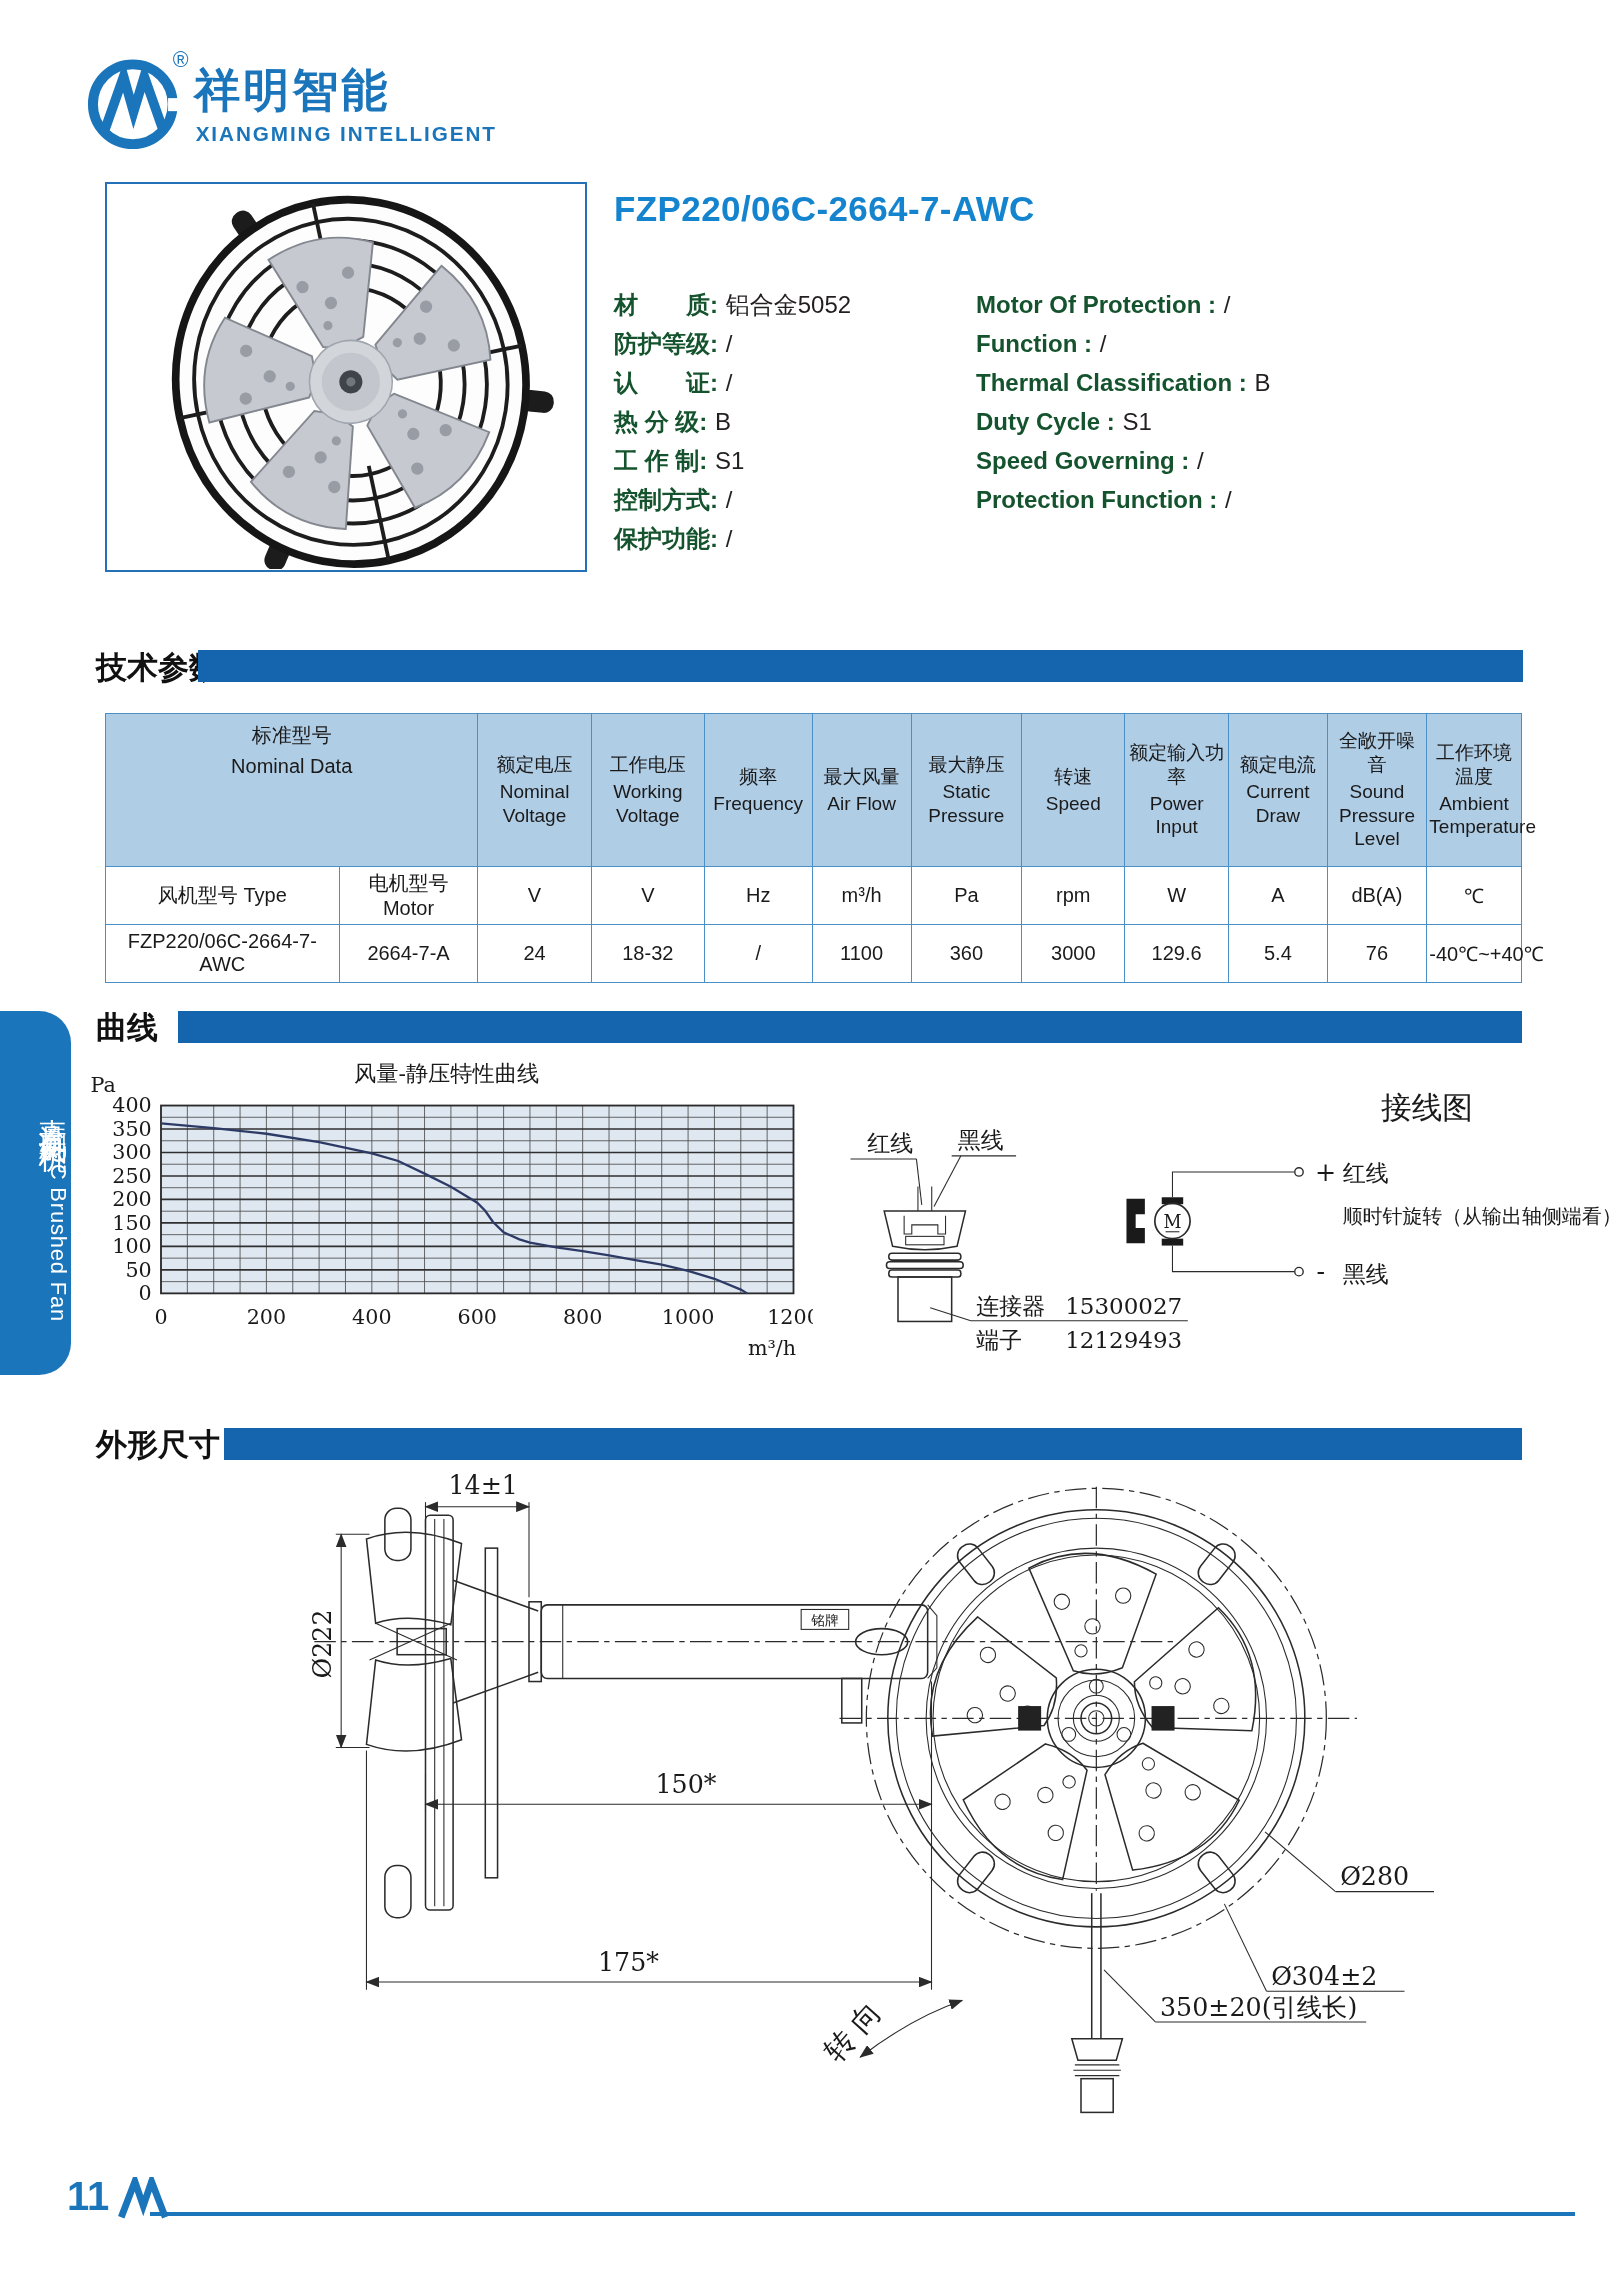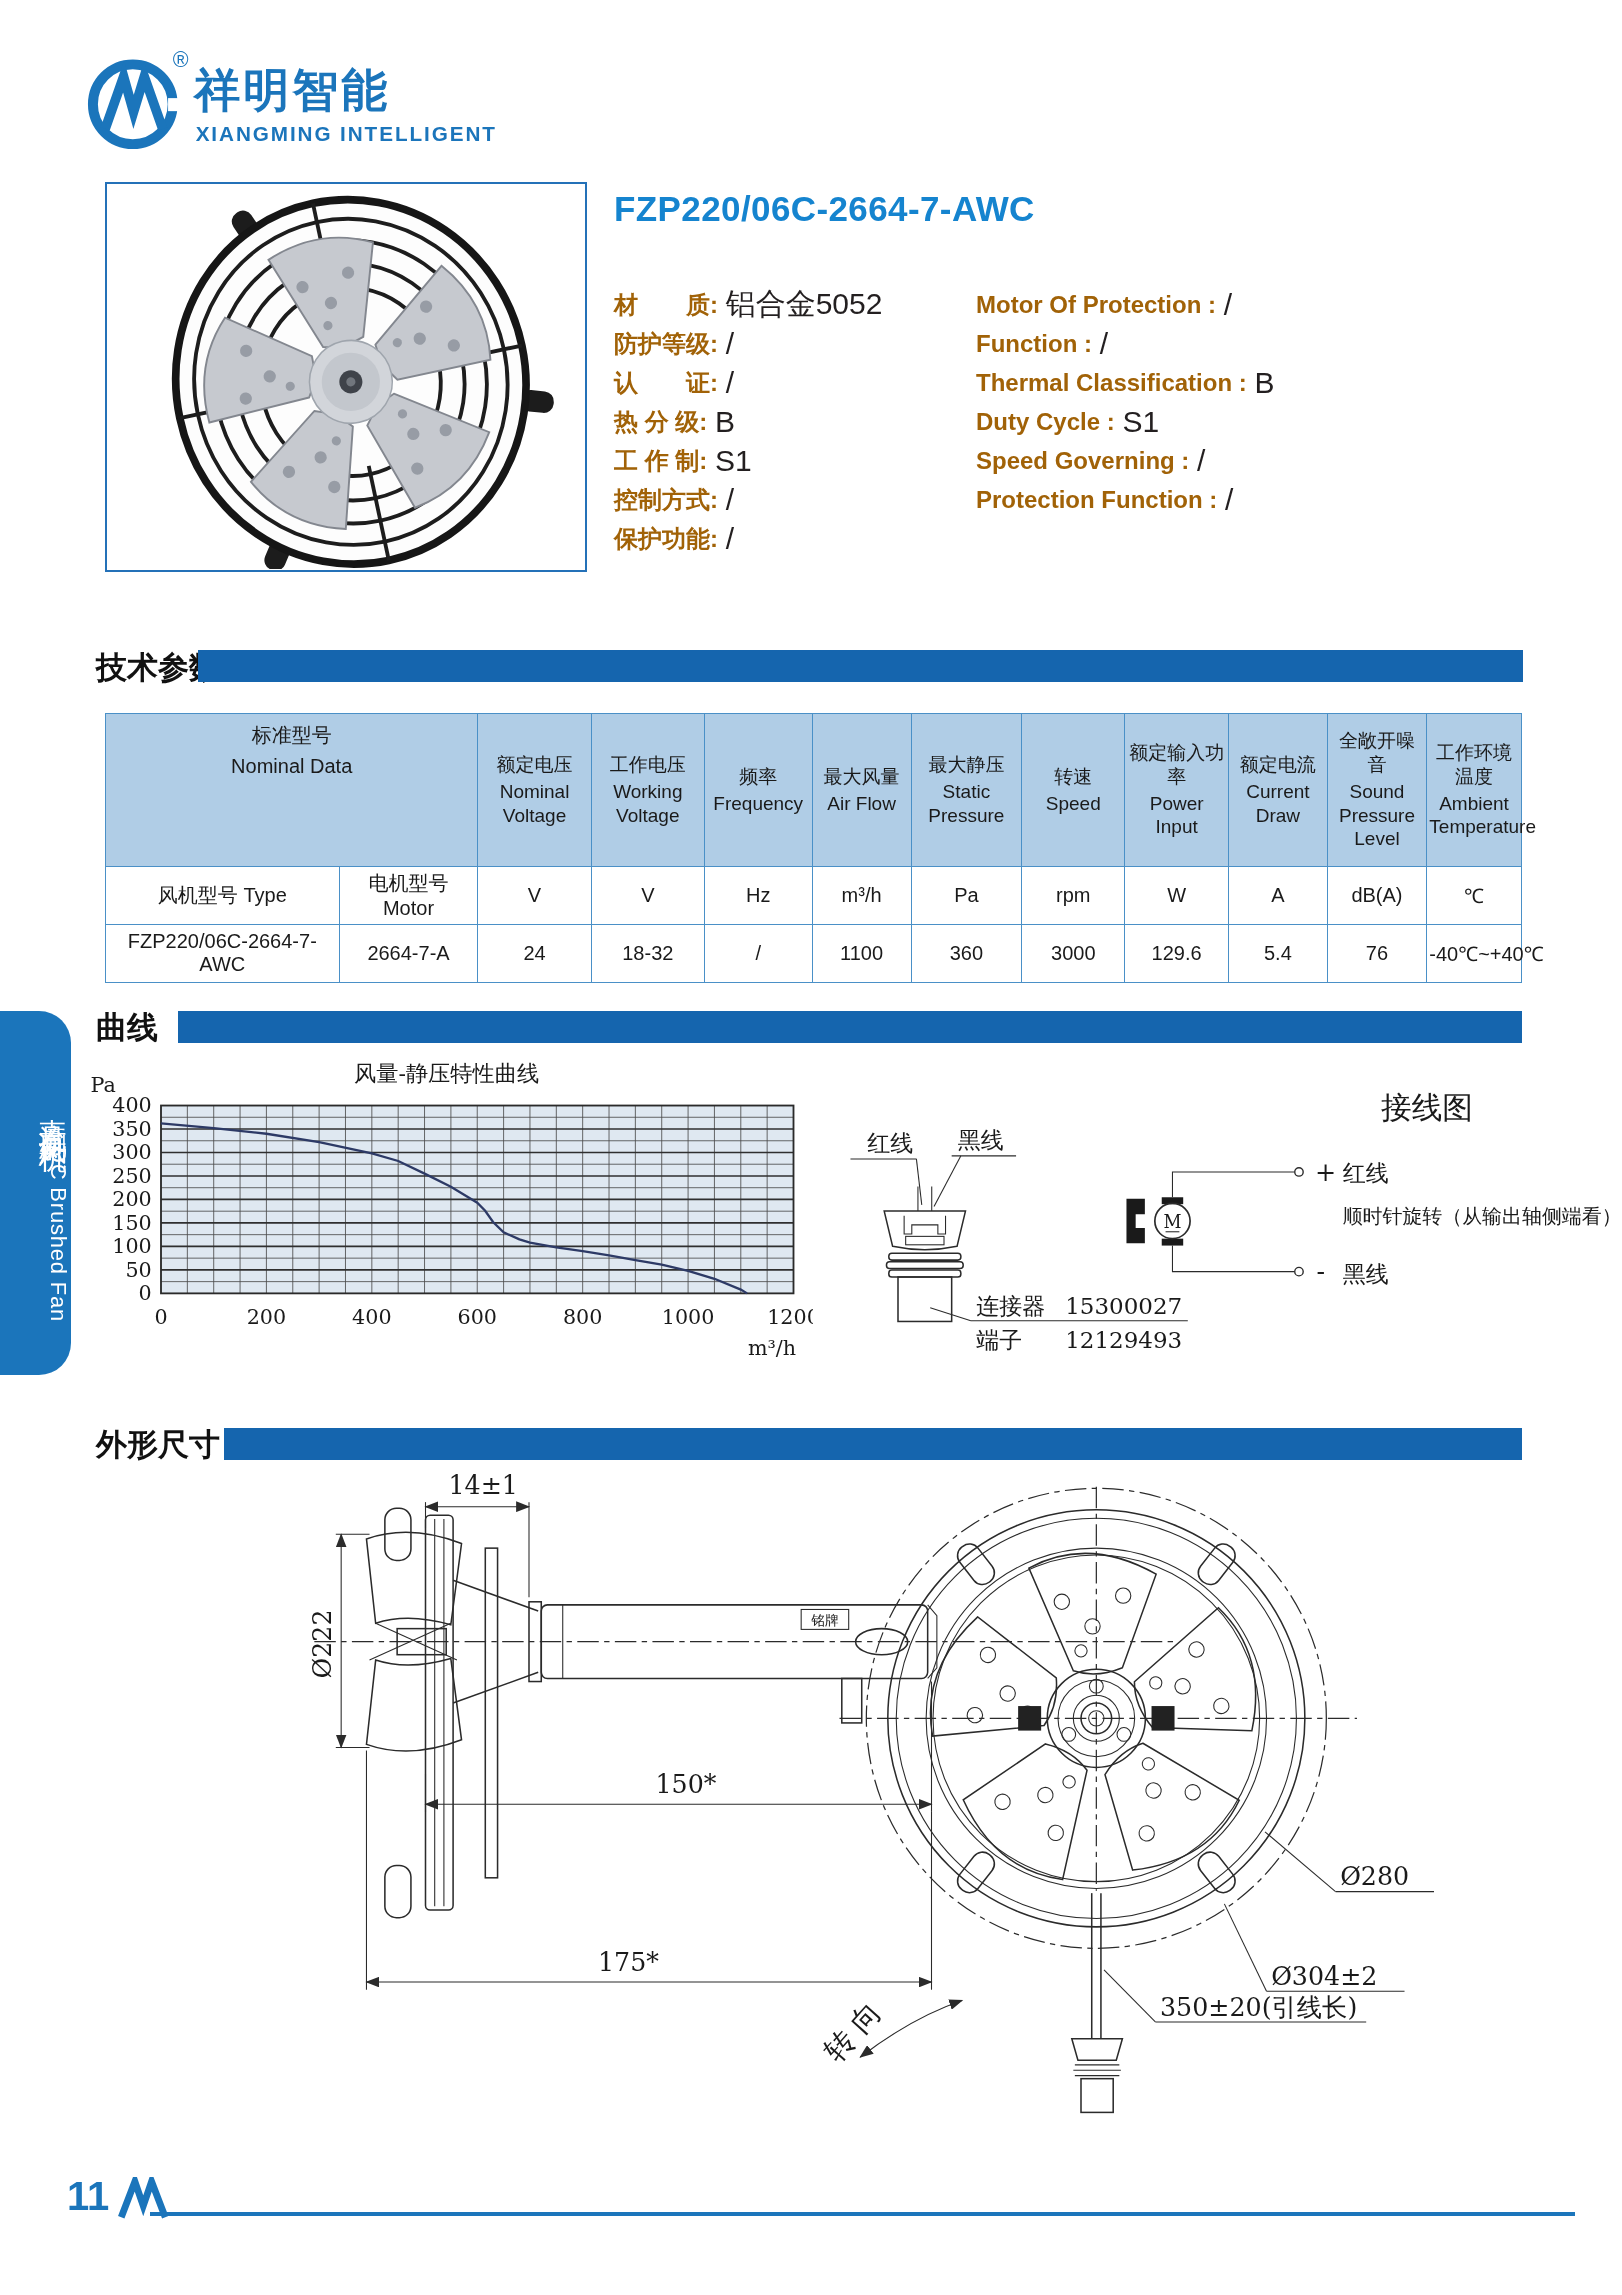--- a/index.html
+++ b/index.html
@@ -12,22 +12,22 @@
   .page{position:relative;width:1623px;height:2295px;background:#ffffff;overflow:hidden;margin:0 auto;}
   .abs{position:absolute;}
   
   .title{left:614px;top:189px;font-size:35px;font-weight:800;color:var(--title);letter-spacing:0.4px;}
   .photo-box{left:105px;top:182px;width:482px;height:390px;border:2.3px solid var(--photo-bd);background:#fff;}
   
   .specs{top:285px;}
   .specs .spec-row{height:39px;display:flex;align-items:center;white-space:nowrap;}
   .specs-cn{left:614px;width:360px;}
   .specs-en{left:976px;width:614px;}
-  .spec-row .lbl{font-weight:700;font-size:24px;color:#a16207;margin-right:7.7px;}
-  .spec-row .val{font-size:30px;color:#231f20;}
+  .spec-row .lbl{font-weight:700;font-size:24px;color:#14532d;margin-right:7.7px;}
+  .spec-row .val{font-size:24px;color:#231f20;}
   
   .sec-title{font-size:31px;font-weight:800;color:#111;}
   .sec-bar{height:32px;background:var(--bar);}
   
   .param-table{left:105px;top:713px;width:1417px;border-collapse:collapse;table-layout:fixed;}
   .param-table td{border:1.2px solid var(--tbl-bd);text-align:center;vertical-align:middle;color:#1a1a1a;padding:3.1px 2.3px;}
   .param-table .th{background:var(--th-bg);font-size:19px;height:153px;}
   .param-table .th div{margin:3.1px 0;line-height:1.25;}
   .param-table .group{height:153px;}
   .param-table .group .wrap{display:flex;flex-direction:column;justify-content:flex-start;height:140px;font-size:20px;}

